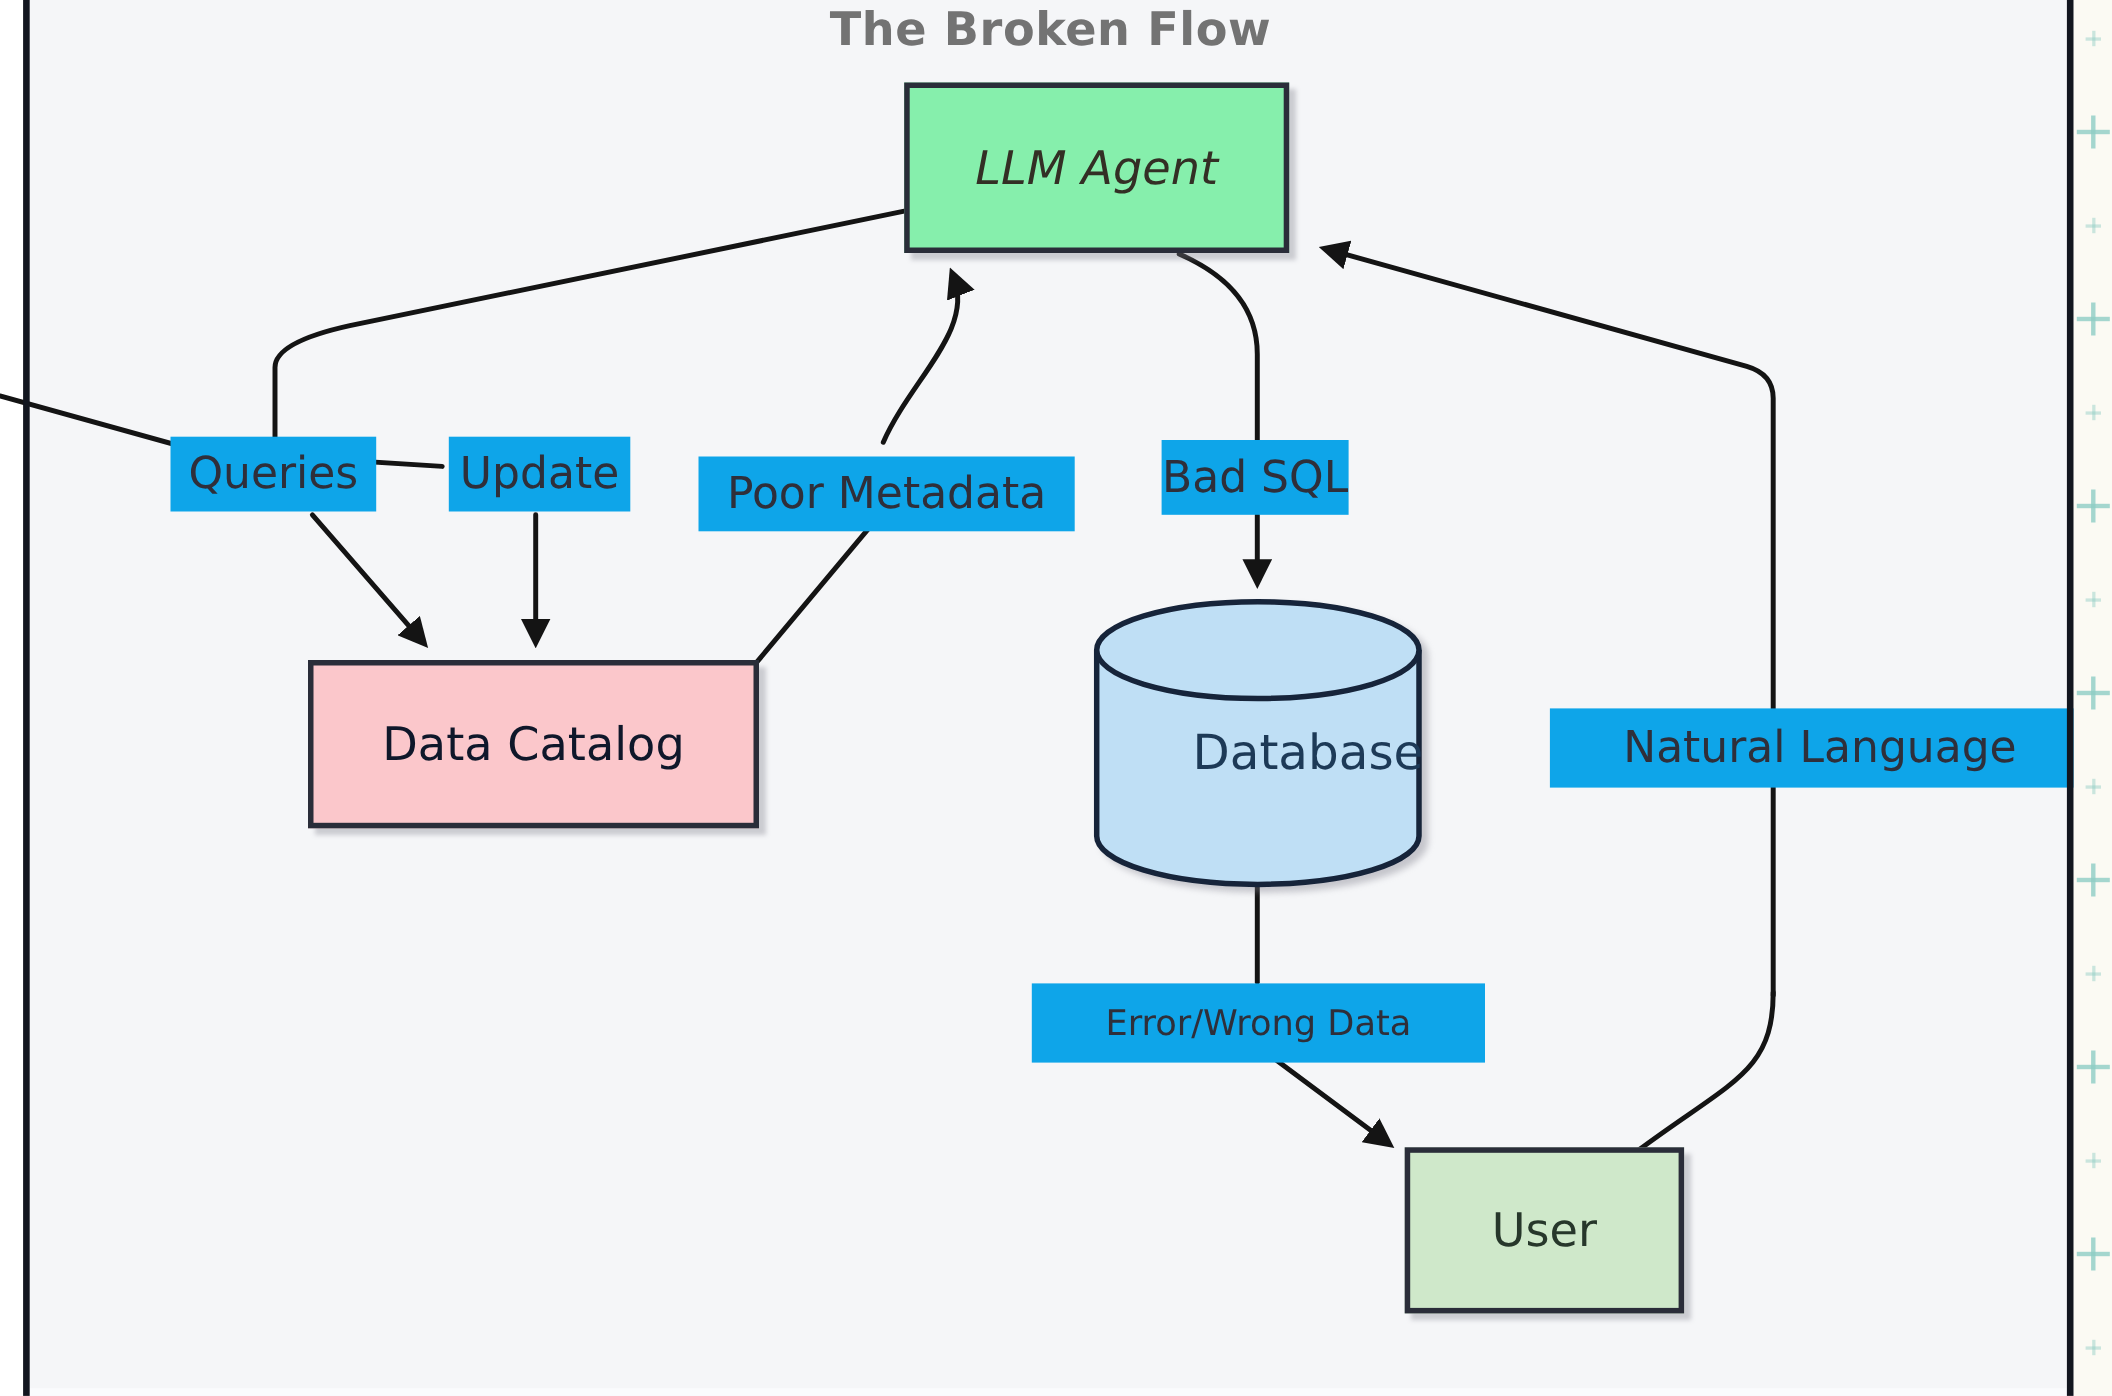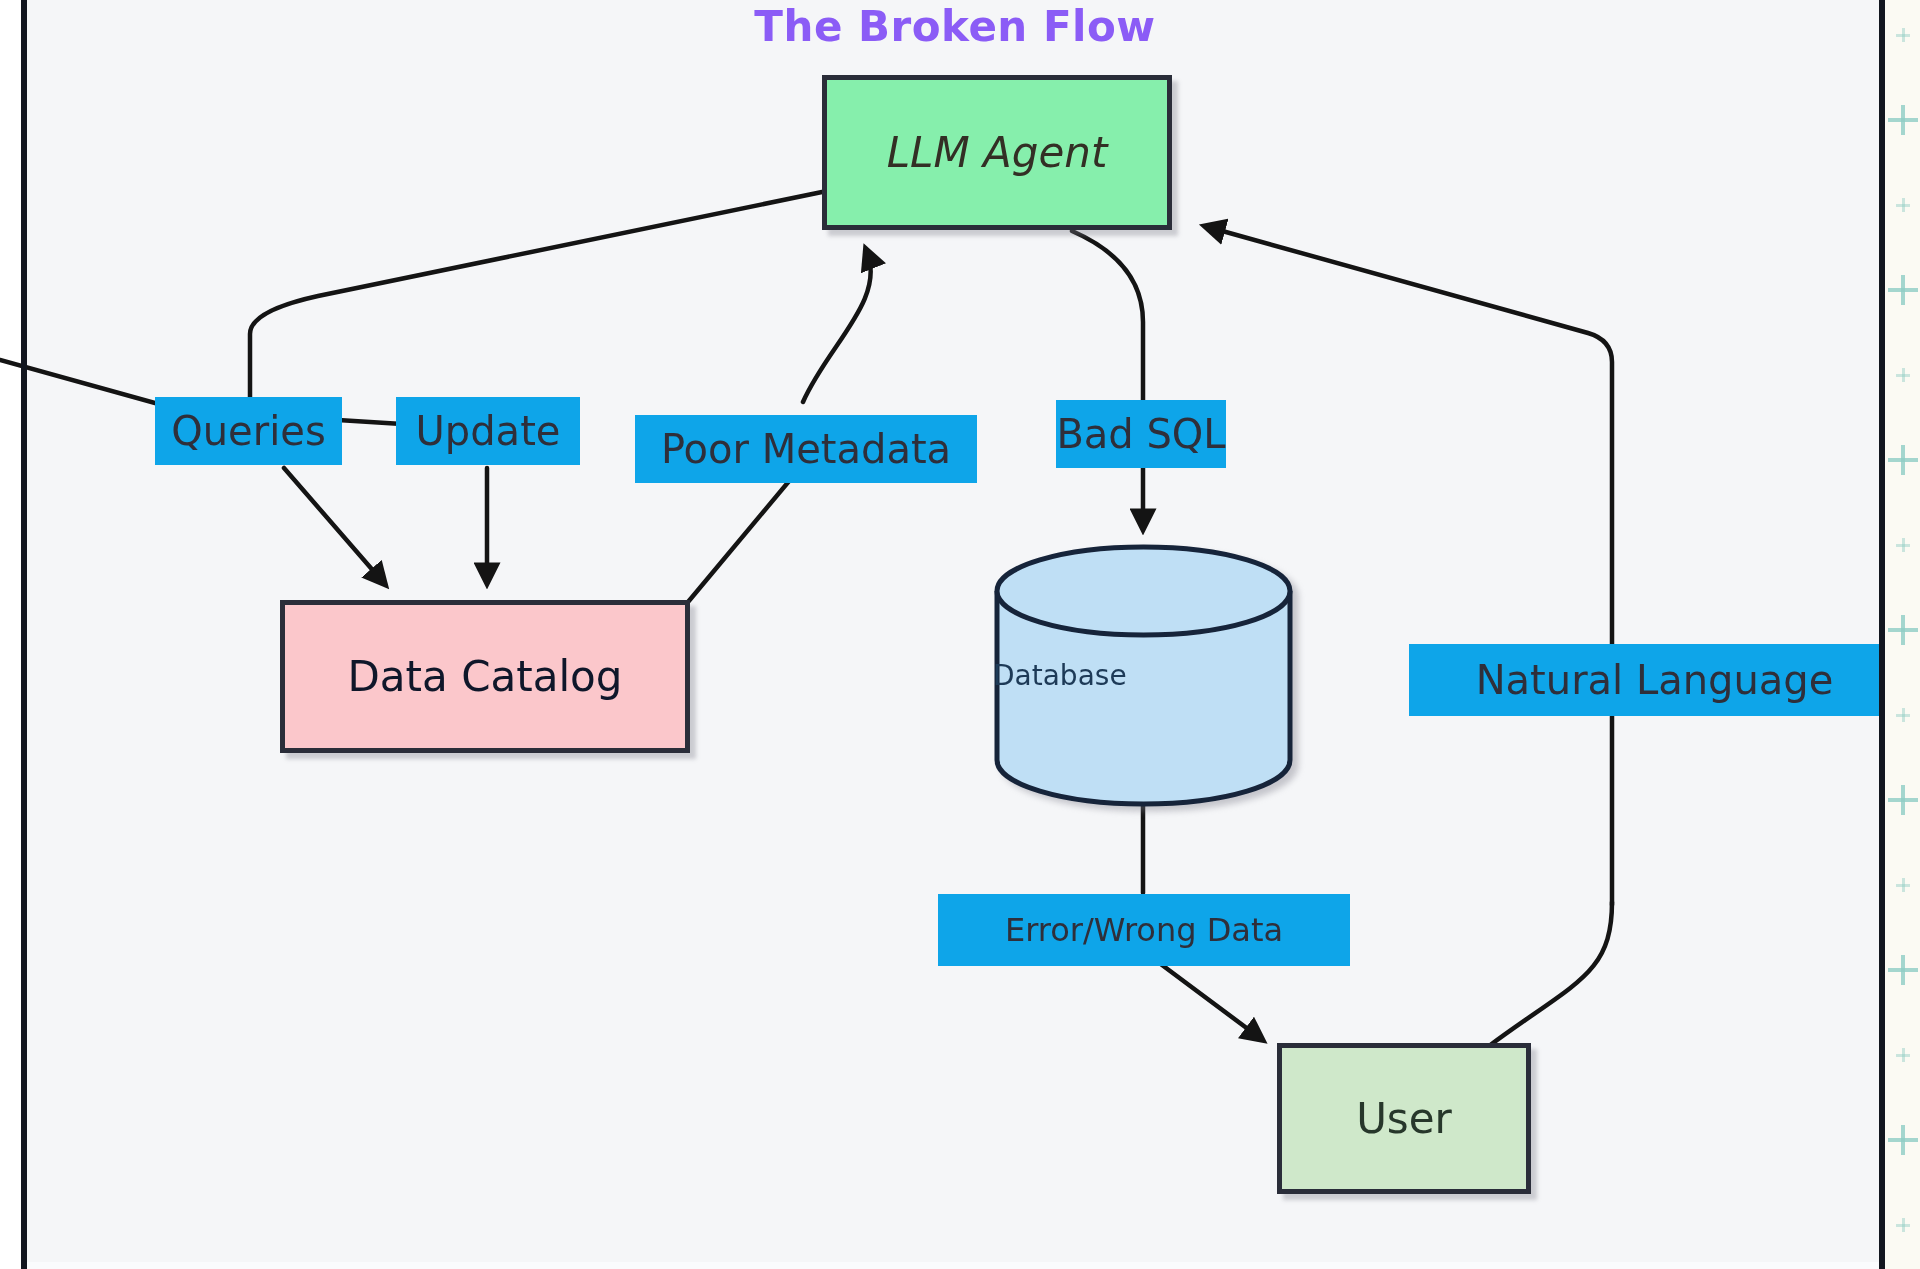--- a/index.html
+++ b/index.html
@@ -27,53 +27,53 @@
   .plus-big .h{width:30px;height:4px;left:-15px;top:-2px;opacity:.8;}
   .plus-big .v{width:4px;height:30px;left:-2px;top:-15px;opacity:.8;}
   .bottom-strip{position:absolute;left:27px;top:1262px;width:1852px;height:7px;background:#fafbfd;z-index:1;}
 
   
   svg.edges{position:absolute;left:0;top:0;z-index:1;}
 
   
   .diagram-title{
     position:absolute;left:655px;top:2px;width:600px;text-align:center;
-    font-size:42px;font-weight:600;color:#8b5cf6;z-index:2;letter-spacing:.5px;
+    font-size:42px;font-weight:600;color:#737373;z-index:2;letter-spacing:.5px;
   }
 
   
   .node{
     position:absolute;display:flex;align-items:center;justify-content:center;
     border:5px solid #2a2d39;box-sizing:border-box;
     font-size:42px;color:#332f25;z-index:2;
     box-shadow:6px 6px 4px rgba(125,125,138,.35);
   }
   .node-llm{left:822px;top:75px;width:350px;height:155px;background:#86efac;font-style:italic;}
   .node-catalog{left:280px;top:600px;width:410px;height:153px;background:#fbc7cb;color:#0f172a;}
   .node-user{left:1277px;top:1043px;width:254px;height:151px;background:#cfe8ca;color:#27372b;}
 
   
   .cylinder{
     position:absolute;left:993px;top:543px;width:301px;height:265px;z-index:2;
     filter:drop-shadow(6px 5px 3px rgba(125,125,138,.4));
   }
   .cylinder svg{position:absolute;left:0;top:0;}
   .cylinder .cyl-label{
-    position:absolute;left:0;top:116px;width:100%;text-align:left;
-    font-size:28px;color:#1d3a57;
+    position:absolute;left:0;top:116px;width:100%;text-align:right;
+    font-size:44px;color:#1d3a57;
   }
 
   
   .edge-label{
     position:absolute;background:#0ea5e9;color:#2f2f3a;
     display:flex;align-items:center;justify-content:center;
     font-size:40px;z-index:2;white-space:nowrap;box-sizing:border-box;
   }
   .lbl-queries{left:155px;top:397px;width:187px;height:68px;}
-  .lbl-update{left:396px;top:397px;width:184px;height:68px;}
+  .lbl-update{left:408px;top:397px;width:165px;height:68px;}
   .lbl-poor{left:635px;top:415px;width:342px;height:68px;}
   .lbl-badsql{left:1056px;top:400px;width:170px;height:68px;}
   .lbl-natlang{left:1409px;top:644px;width:491px;height:72px;}
   .lbl-error{left:938px;top:894px;width:412px;height:72px;font-size:32px;}
 </style>
 </head>
 <body>
 
 <div class="canvas"></div>
 <div class="bottom-strip"></div>

